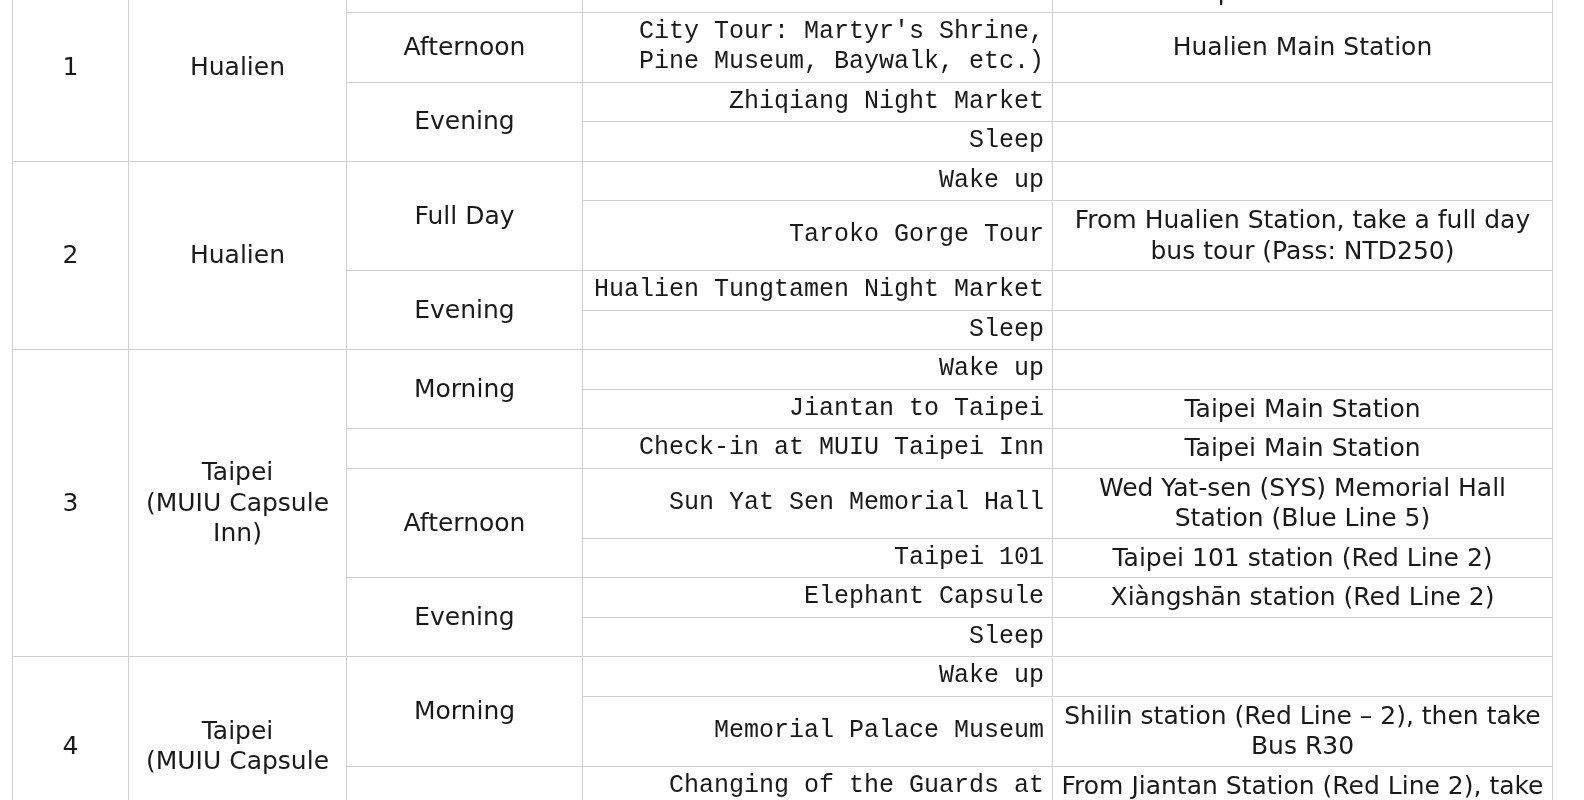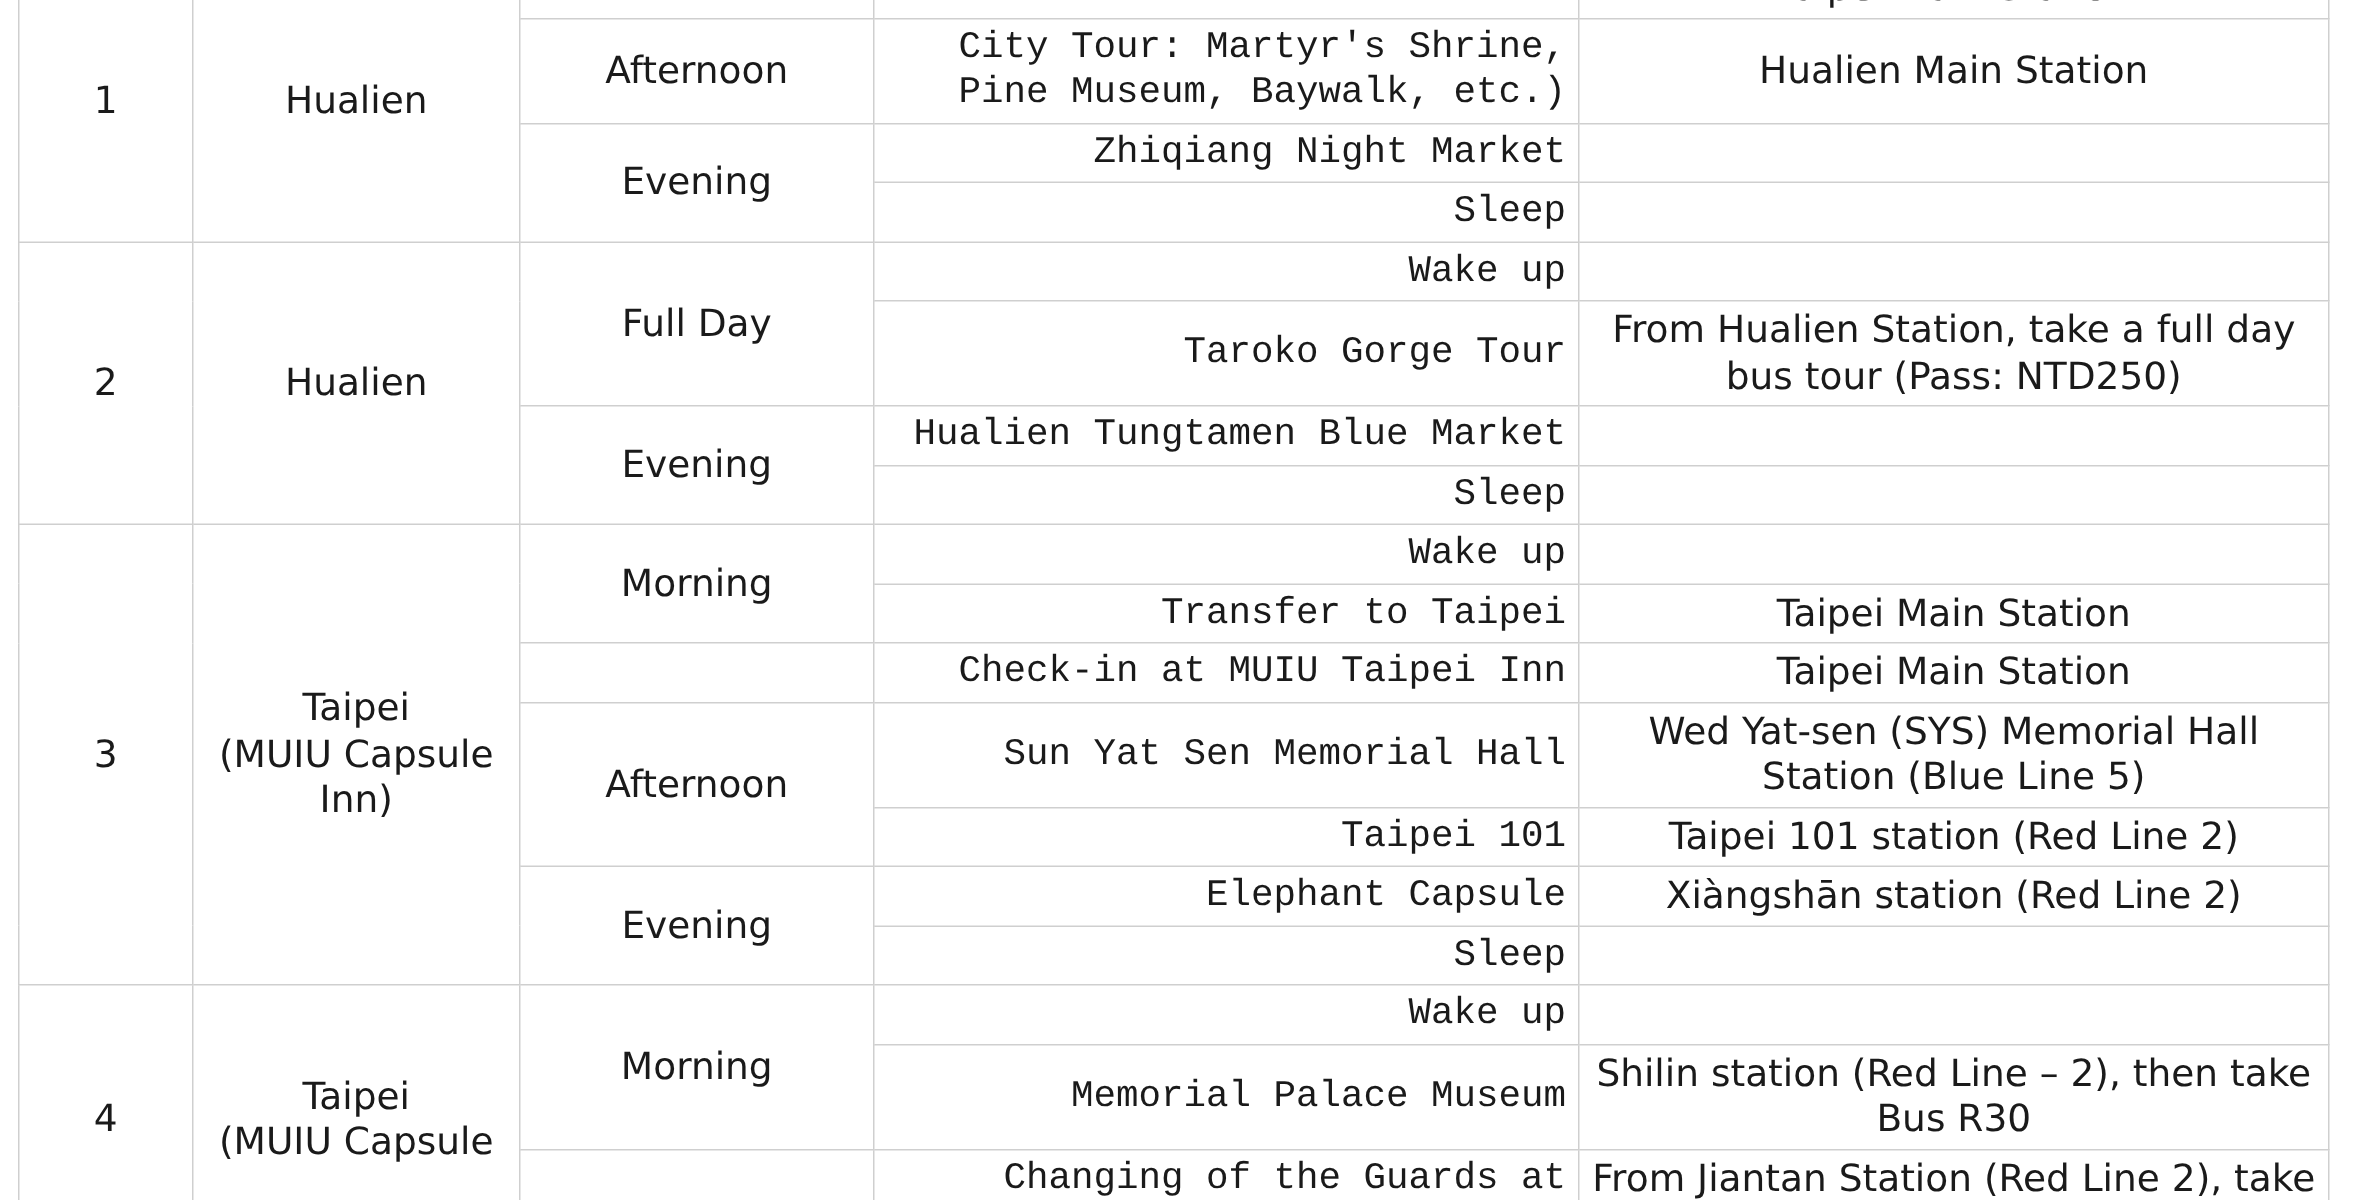--- a/index.html
+++ b/index.html
@@ -108,40 +108,40 @@
         <td class="part" rowspan="2">Full Day</td>
         <td class="activity">Wake up</td>
         <td class="transit"></td>
       </tr>
       <tr>
         <td class="activity">Taroko Gorge Tour</td>
         <td class="transit">From Hualien Station, take a full day bus tour (Pass: NTD250)</td>
       </tr>
       <tr>
         <td class="part" rowspan="2">Evening</td>
-        <td class="activity">Hualien Tungtamen Blue Market</td>
+        <td class="activity">Hualien Tungtamen Night Market</td>
         <td class="transit"></td>
       </tr>
       <tr>
         <td class="activity">Sleep</td>
         <td class="transit"></td>
       </tr>
 
       <tr>
         <td class="day" rowspan="7">3</td>
         <td class="city" rowspan="7">
           <b>Taipei</b><br>
           <span>(MUIU Capsule Inn)</span>
         </td>
         <td class="part" rowspan="2">Morning</td>
         <td class="activity">Wake up</td>
         <td class="transit"></td>
       </tr>
       <tr>
-        <td class="activity">Transfer to Taipei</td>
+        <td class="activity">Jiantan to Taipei</td>
         <td class="transit">Taipei Main Station</td>
       </tr>
       <tr>
         <td class="part"></td>
         <td class="activity">Check-in at MUIU Taipei Inn</td>
         <td class="transit">Taipei Main Station</td>
       </tr>
       <tr>
         <td class="part" rowspan="2">Afternoon</td>
         <td class="activity">Sun Yat Sen Memorial Hall</td>

